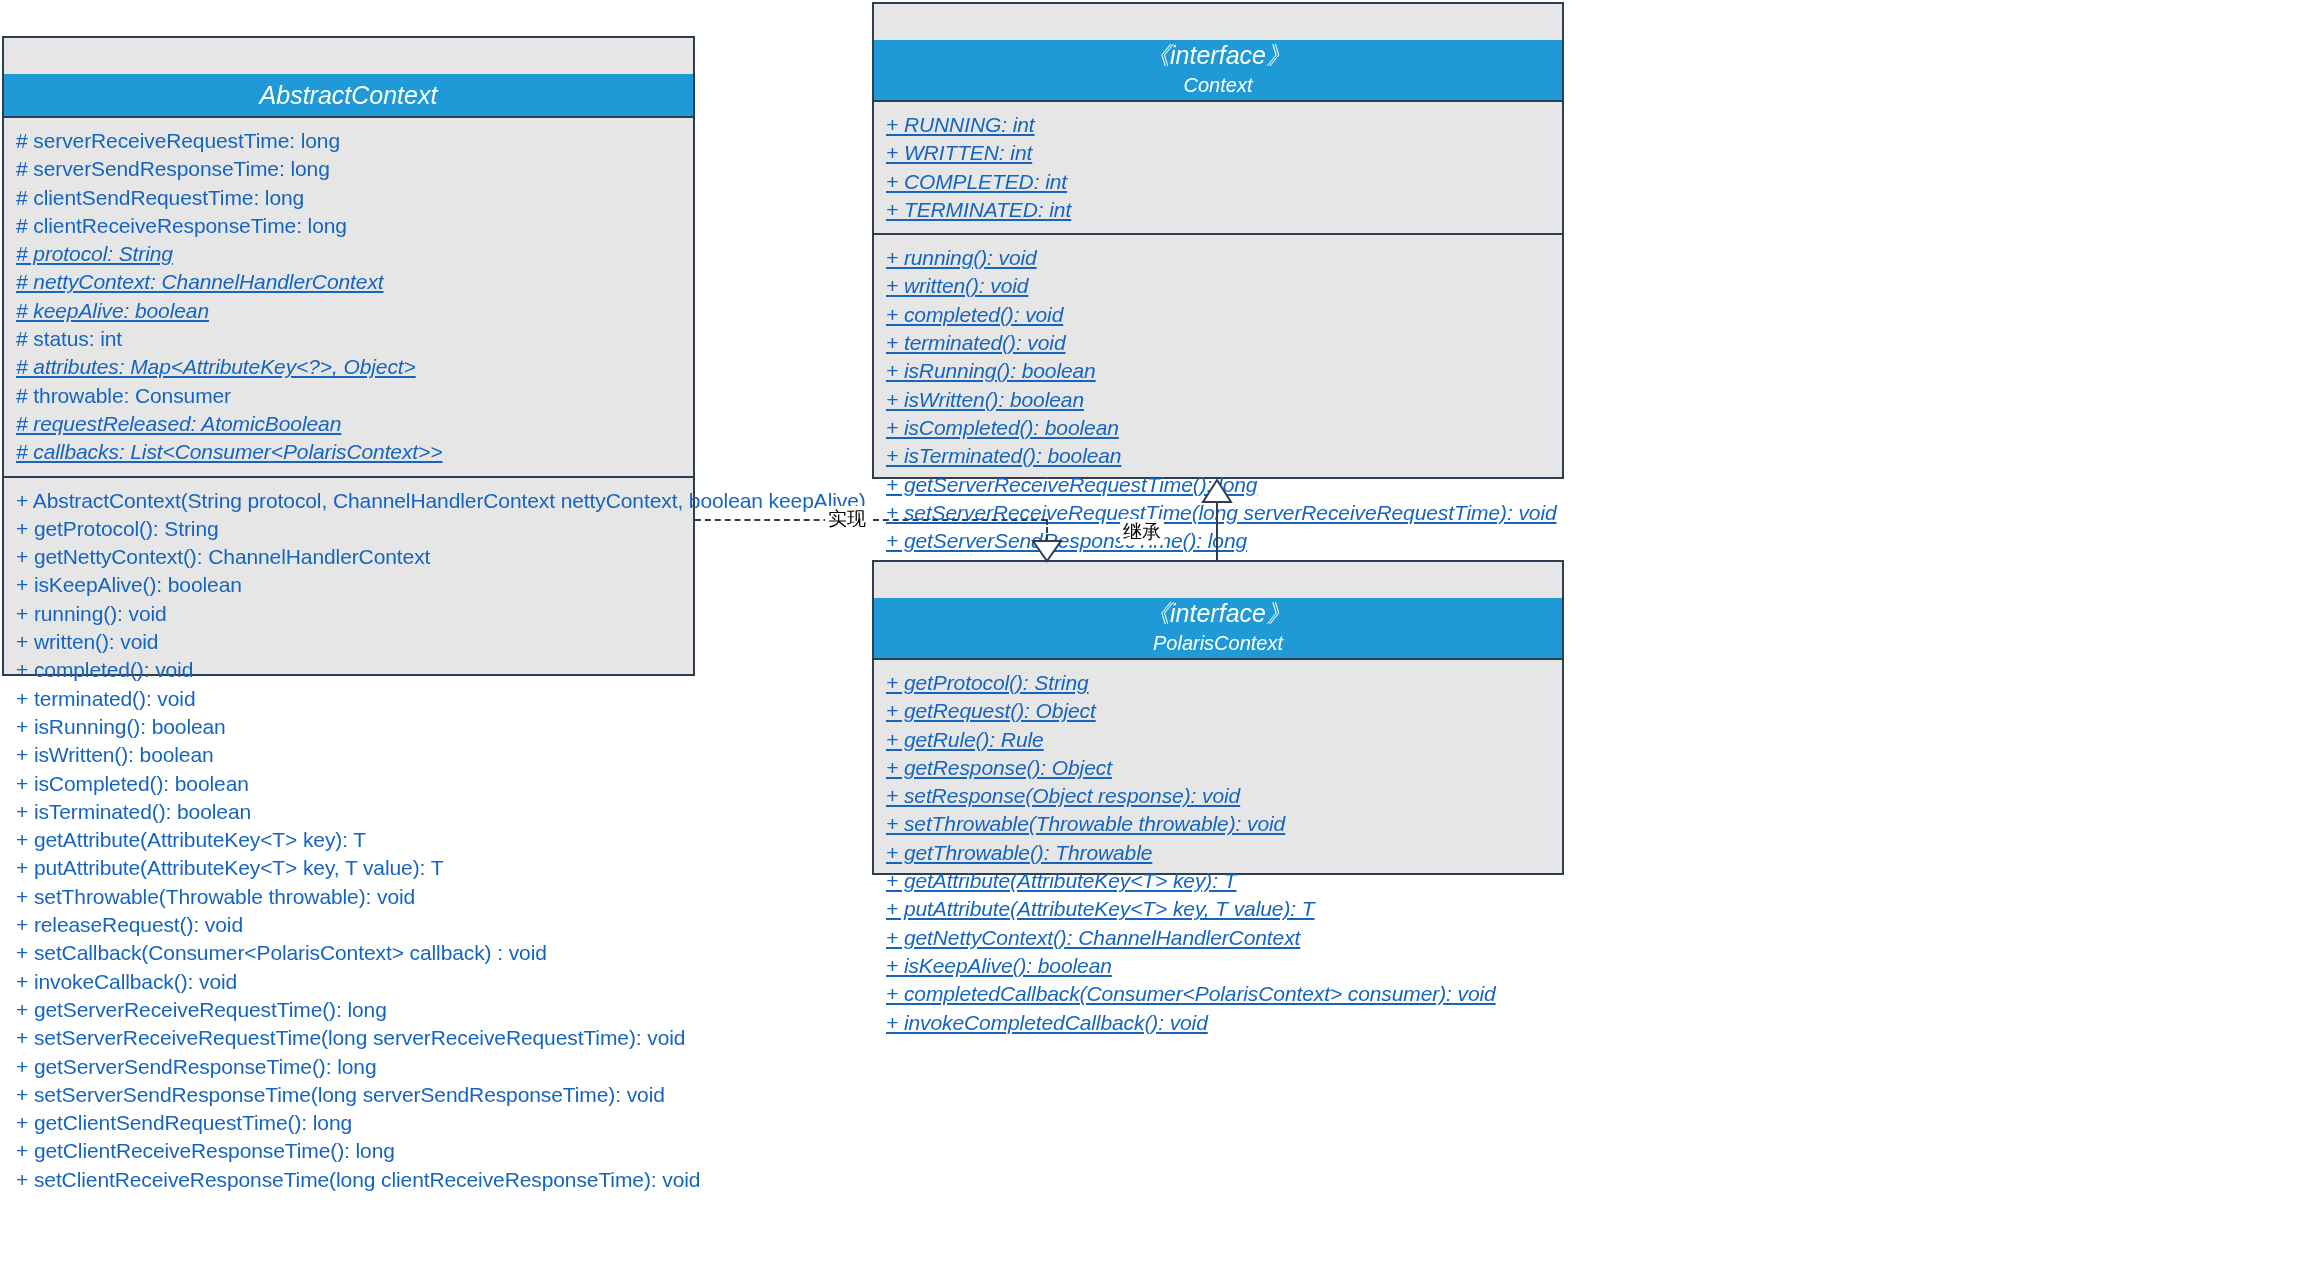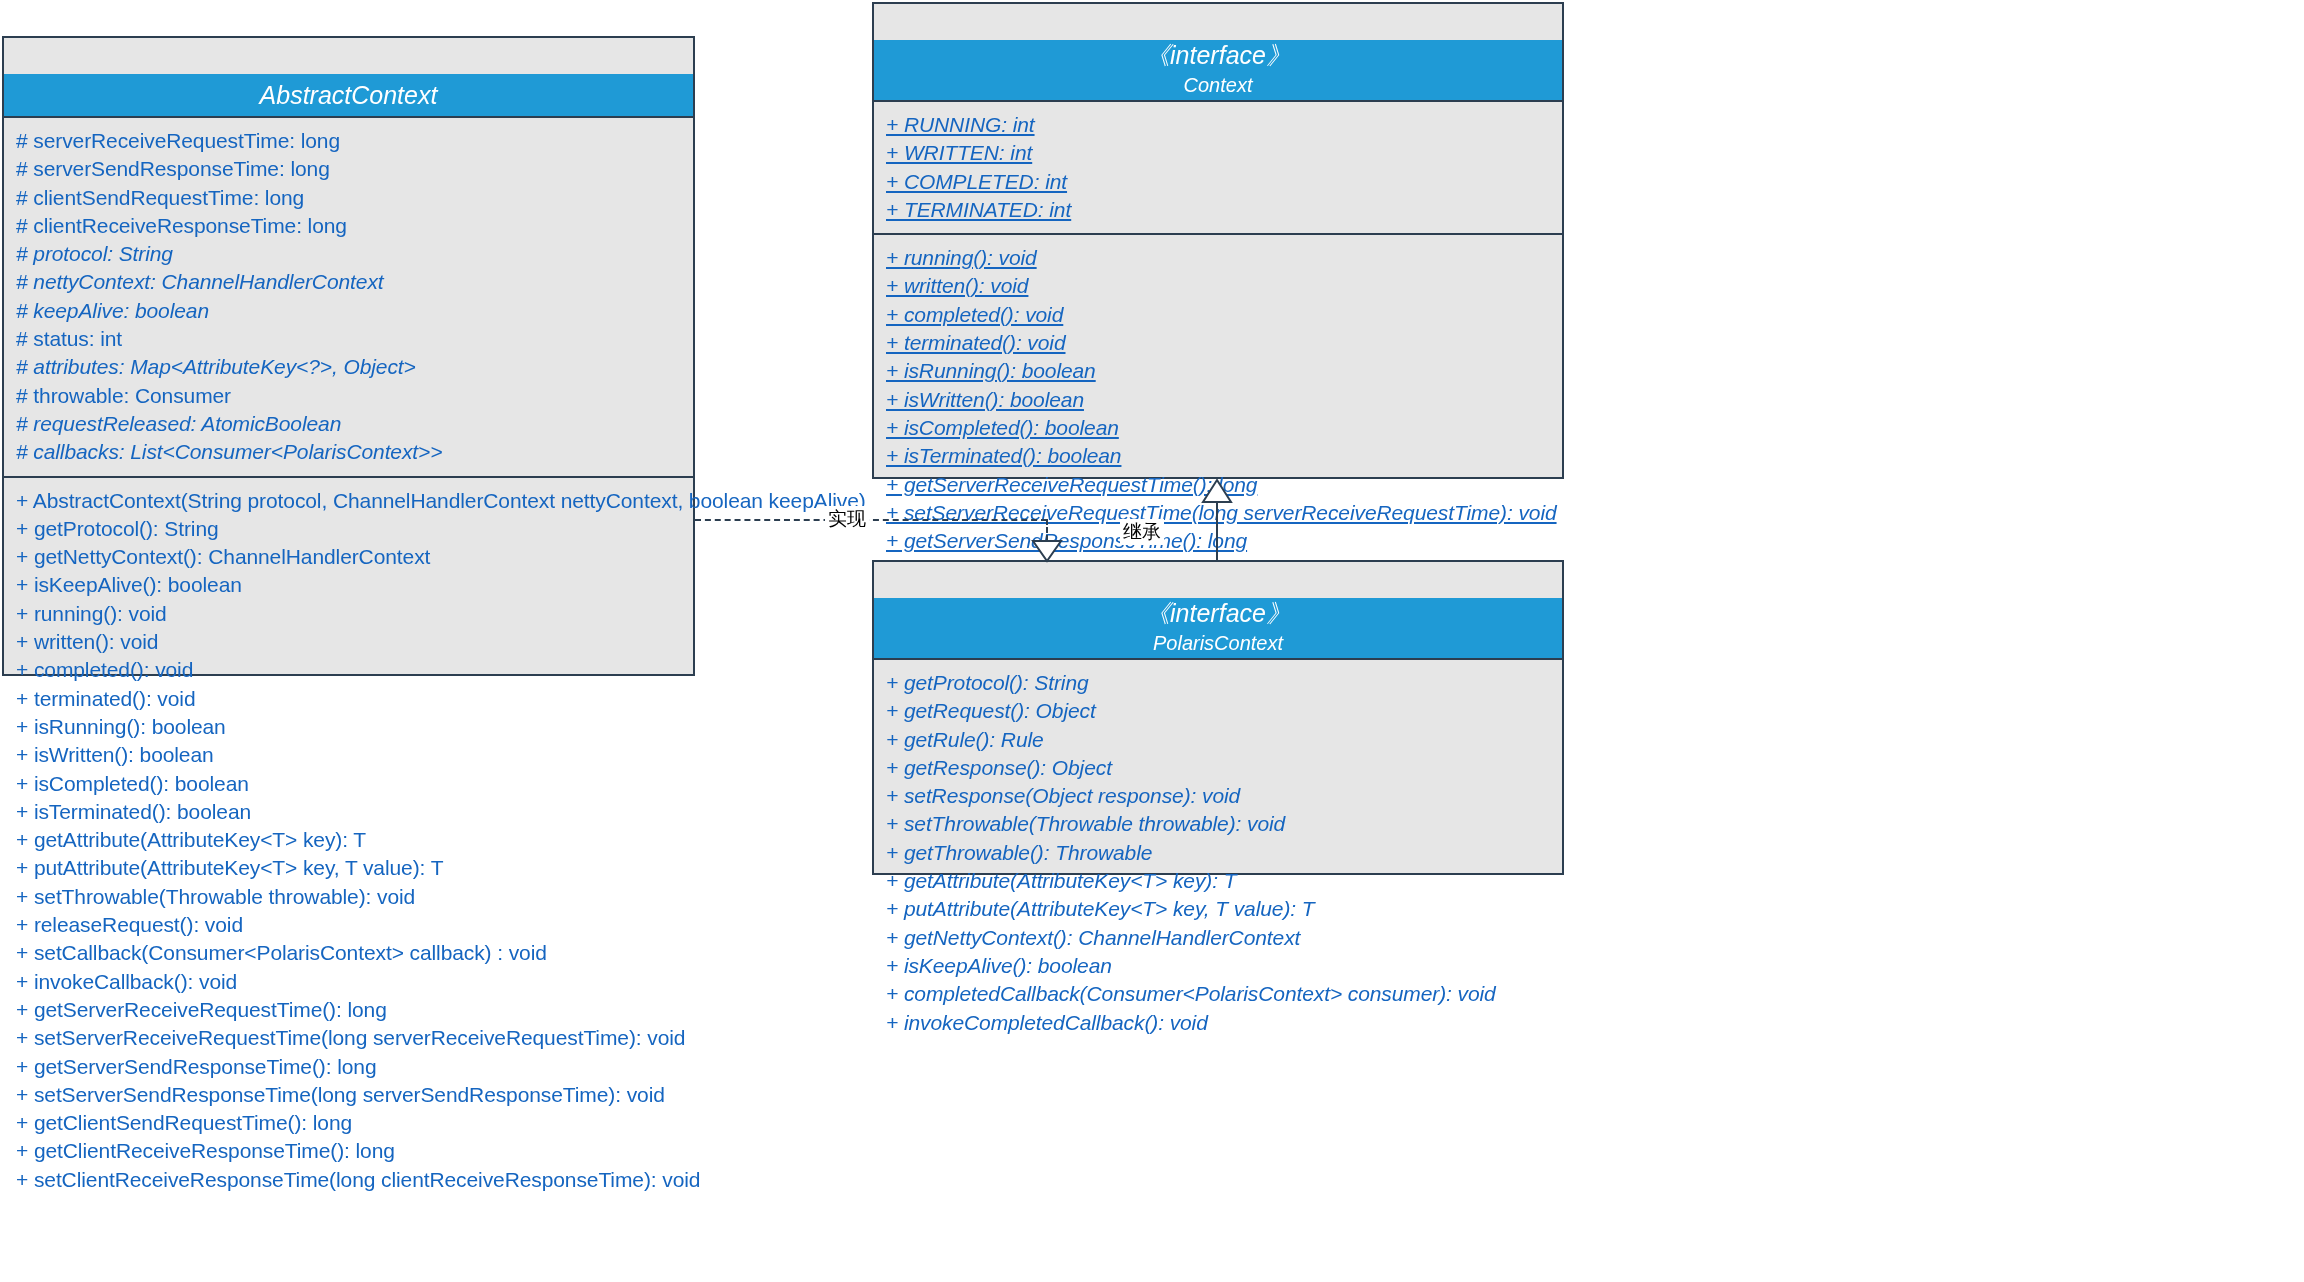--- a/index.html
+++ b/index.html
@@ -13,21 +13,21 @@
               display:flex;flex-direction:column;align-items:center;
               justify-content:center;text-align:center;margin-top:36px;}
   .stereotype{font-style:italic;font-size:25px;line-height:30px;}
   .cls-title{font-style:italic;font-size:20px;line-height:30px;font-weight:normal;}
 
   .compartment{box-sizing:border-box;padding:9px 10px 9px 12px;}
   .compartment + .compartment{border-top:2px solid #2c3e50;}
 
   .member{color:#1565c0;font-size:21px;line-height:28.3px;
           white-space:nowrap;letter-spacing:-0.1px;}
-  .member.it{font-style:italic;}
+  .member.it{font-style:italic;text-decoration:underline;}
   .member.un{text-decoration:underline;}
 
   
   #abstract-context{left:2px;top:36px;width:693px;height:640px;}
   #abstract-context .uml-header{height:44px;}
   #abstract-context .uml-header .cls-title{font-size:25px;}
 
   
   #context-iface{left:872px;top:2px;width:692px;height:477px;}
   #context-iface .uml-header{height:62px;}

